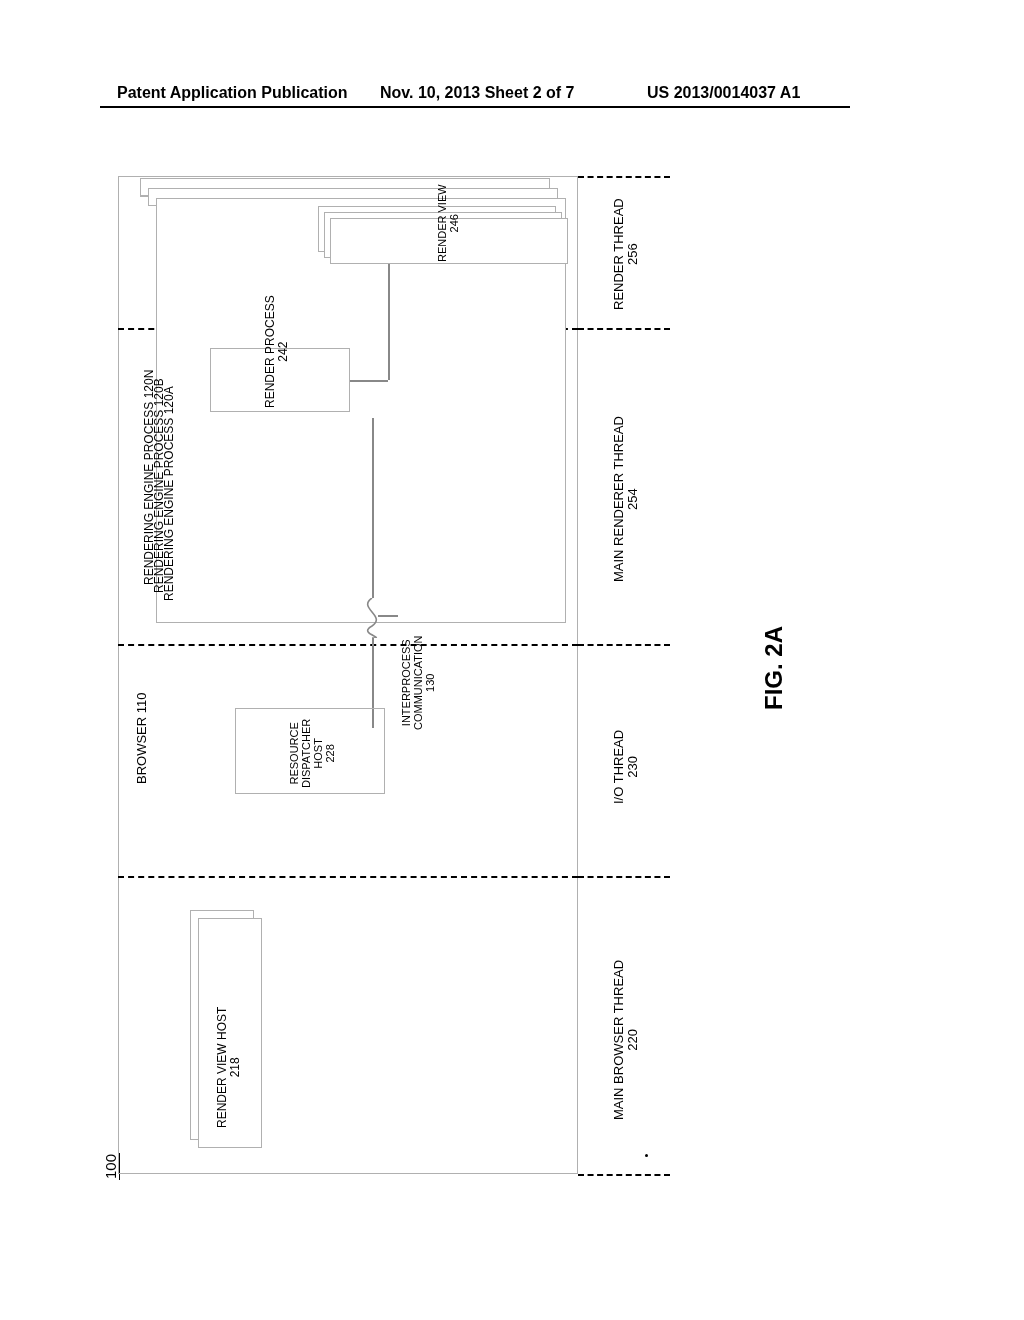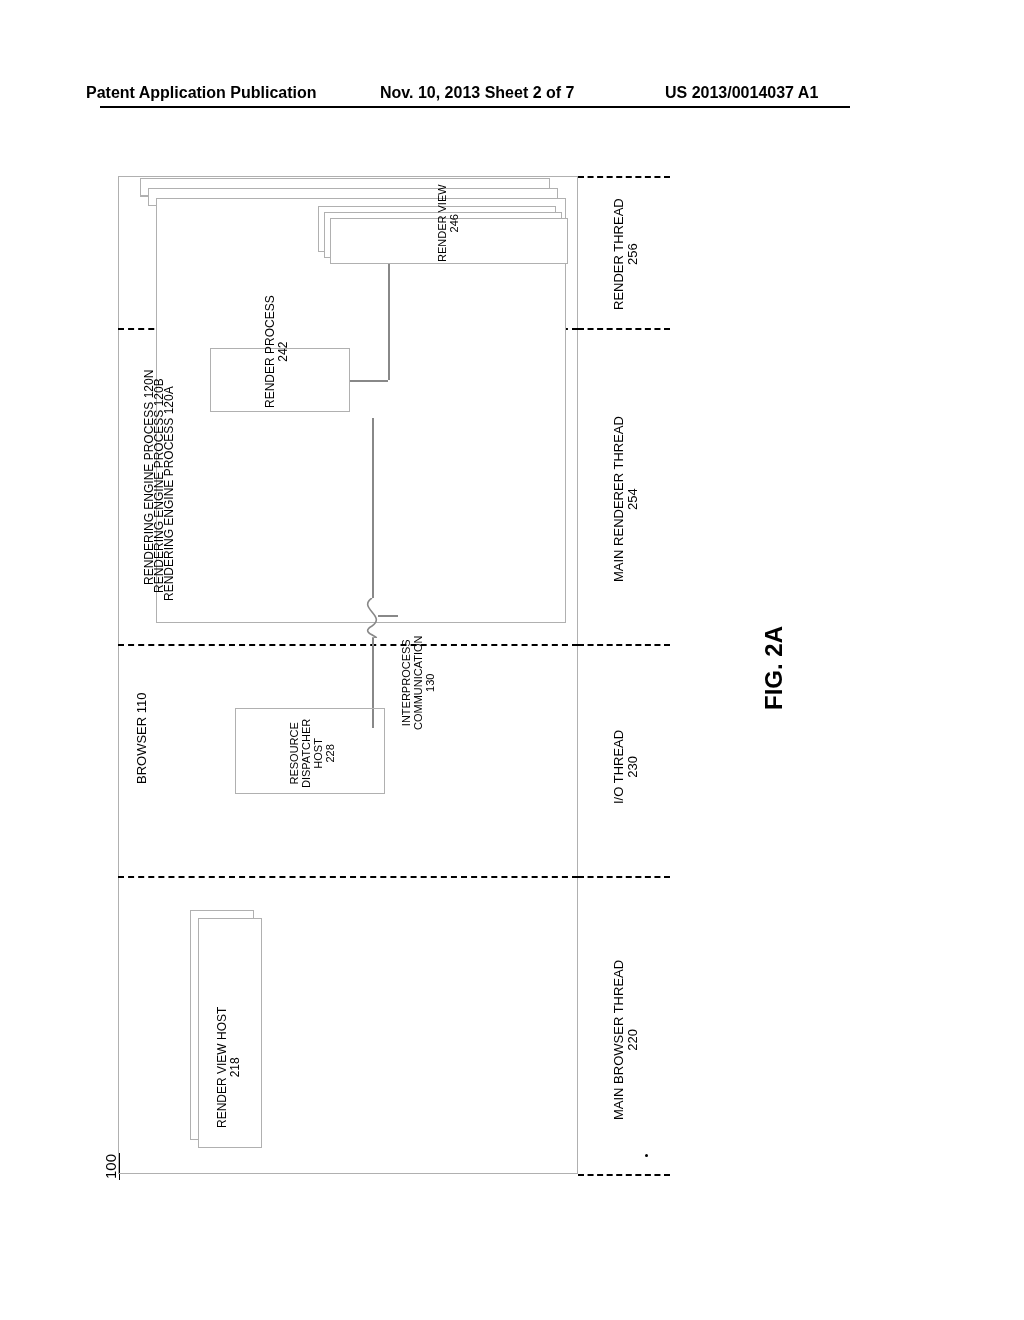--- a/index.html
+++ b/index.html
@@ -12,23 +12,23 @@
     color: #000;
   }
   .header {
     position: absolute;
     top: 84px;
     left: 0;
     width: 100%;
     font-size: 16px;
     font-weight: bold;
   }
-  .header .left { position: absolute; left: 86px; }
+  .header .left { position: absolute; left: 117px; }
   .header .center { position: absolute; left: 380px; }
-  .header .right { position: absolute; left: 665px; }
+  .header .right { position: absolute; left: 647px; }
   .hr {
     position: absolute;
     top: 106px;
     left: 100px;
     width: 750px;
     height: 2px;
     background: #000;
   }
 
   

